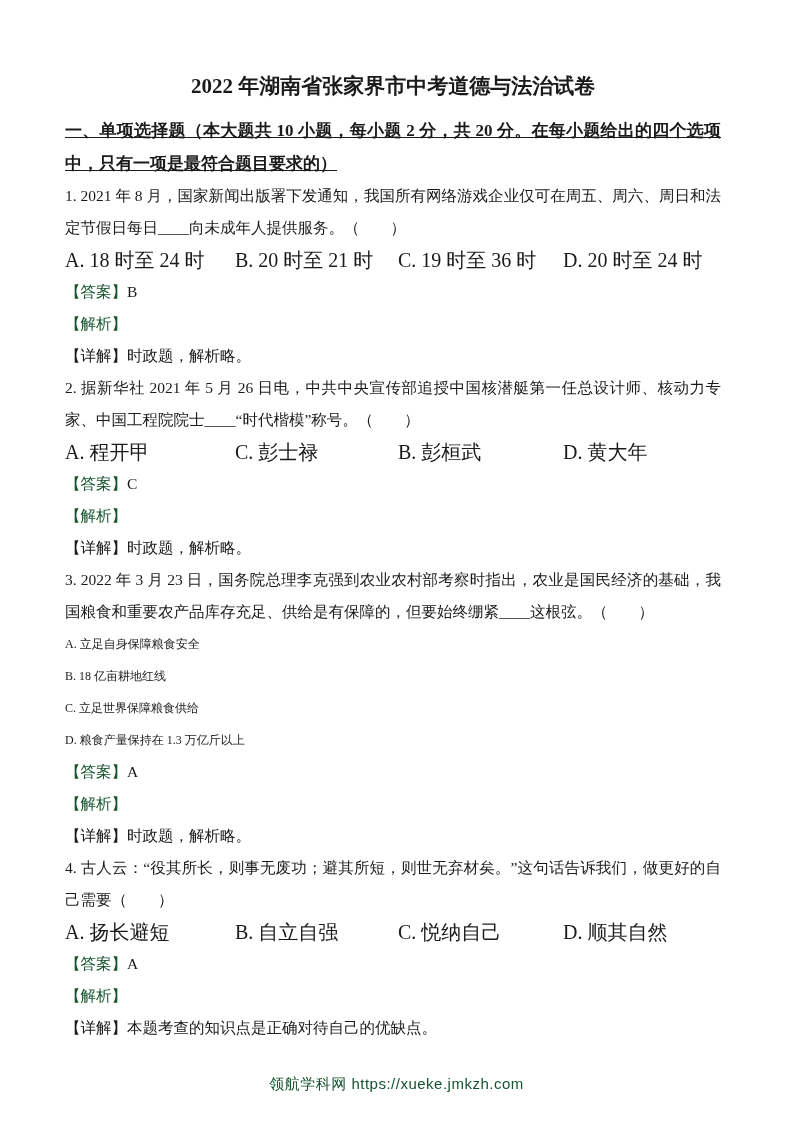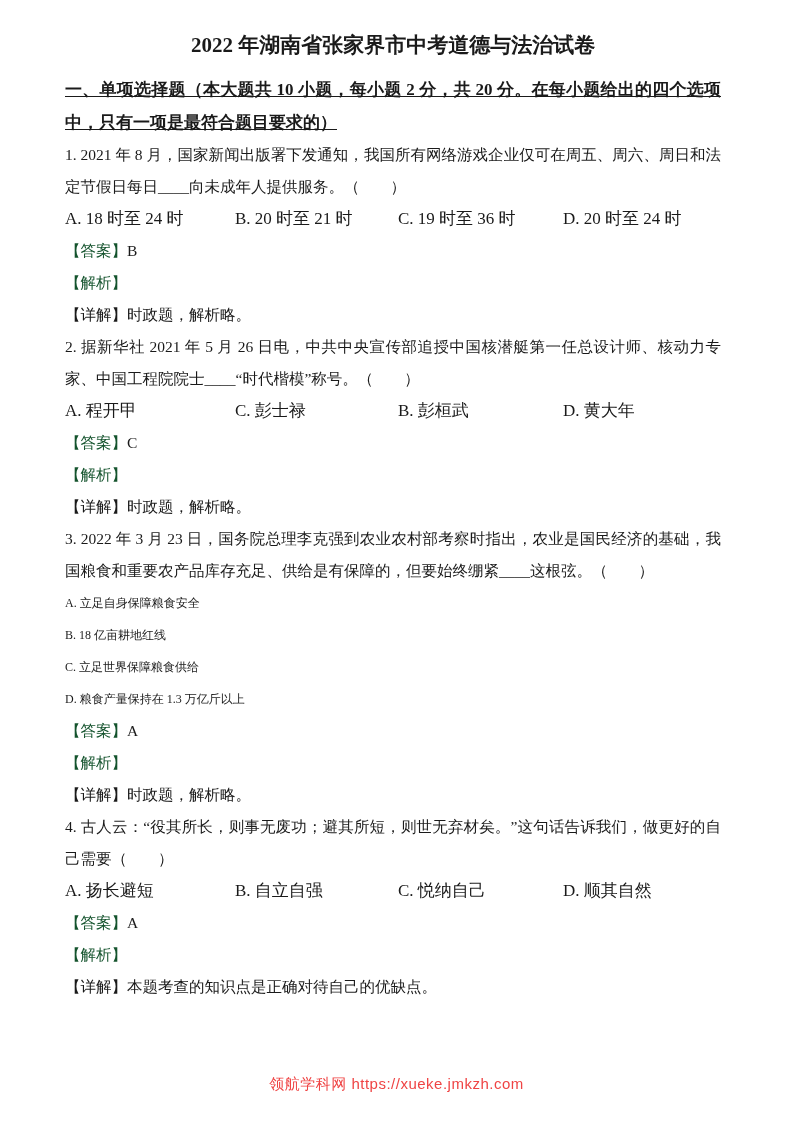--- a/index.html
+++ b/index.html
@@ -9,21 +9,21 @@
     background: #ffffff;
     position: relative;
     font-family: "Liberation Serif", "DejaVu Serif", serif;
     color: #1a1a1a;
     overflow: hidden;
   }
   .page {
     box-sizing: border-box;
     width: 793px;
     height: 1122px;
-    padding: 30px 72px 0 65px;
+    padding: 71px 72px 0 65px;
     position: relative;
   }
   .doc-title {
     text-align: center;
     font-size: 21px;
     font-weight: bold;
     line-height: 30px;
     margin: 0;
   }
   .section-heading {
@@ -37,39 +37,39 @@
   .q-block { margin: 0; }
   .stem {
     font-size: 15.5px;
     line-height: 32px;
     text-align: justify;
     margin: 0;
   }
   .opts-row {
     display: grid;
     grid-template-columns: 170px 163px 165px 1fr;
-    font-size: 17px;
+    font-size: 20px;
     line-height: 32px;
   }
   .opts-stack { font-size: 12px; line-height: 32px; }
   .opts-stack .opt { display: block; }
   .ans-line, .analysis-line, .detail-line {
     font-size: 15.5px;
     line-height: 32px;
     margin: 0;
   }
   .label-blue { color: #14532d; }
   .footer {
     position: absolute;
     left: 0;
     right: 0;
     bottom: 28px;
     text-align: center;
     font-size: 15px;
-    color: #ef4444;
+    color: #14532d;
     font-family: "Liberation Sans", "DejaVu Sans", sans-serif;
     letter-spacing: 0.5px;
   }
 </style>
 </head>
 <body>
 
 <div class="page">
   <h1 class="doc-title">2022 年湖南省张家界市中考道德与法治试卷</h1>
   <div class="section-heading">一、单项选择题（本大题共 10 小题，每小题 2 分，共 20 分。在每小题给出的四个选项中，只有一项是最符合题目要求的）</div>

